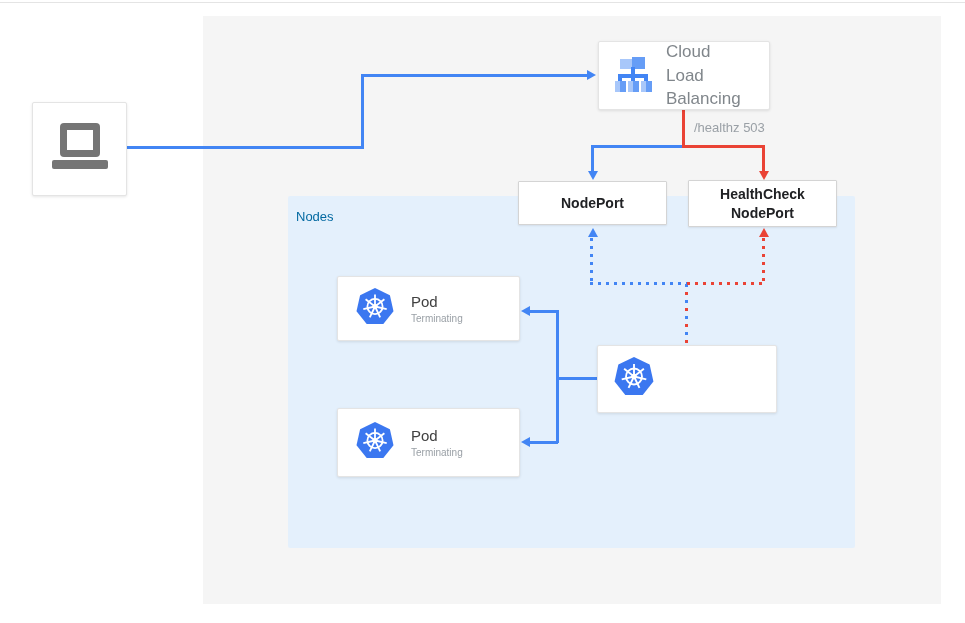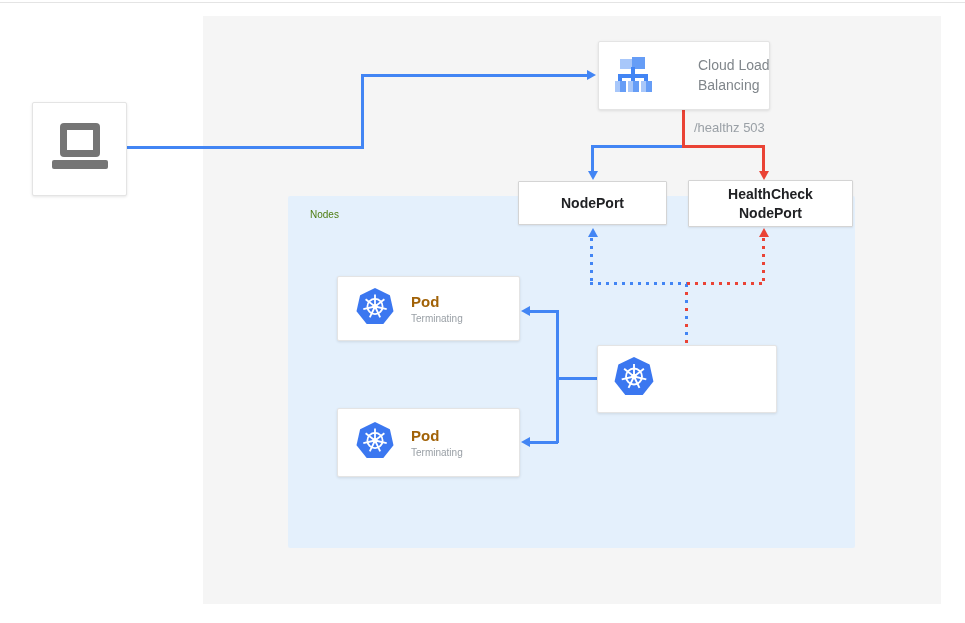--- a/index.html
+++ b/index.html
@@ -3,26 +3,26 @@
 <meta charset="utf-8">
 <style>
   * { margin:0; padding:0; box-sizing:border-box; }
   html,body { background:#ffffff; }
   body { font-family:"Liberation Sans","DejaVu Sans",sans-serif; }
   #stage { position:relative; width:965px; height:623px; background:#ffffff; overflow:hidden; }
 
   .top-rule { position:absolute; left:0; top:2px; width:965px; height:1px; background:#e4e4e4; }
   .panel { position:absolute; left:203px; top:16px; width:738px; height:588px; background:#f5f5f5; }
   .nodes-group { position:absolute; left:288px; top:196px; width:567px; height:352px; background:#e4f0fc; border-radius:2px; }
-  .nodes-label { position:absolute; left:22px; top:13px; font-size:10px; color:#4d7c0f; }
+  .nodes-label { position:absolute; left:8px; top:13px; font-size:13px; color:#0369a1; }
 
   .card { position:absolute; background:#ffffff; border:1px solid #e4e4e4; border-radius:2px;
           box-shadow:0 1px 3px rgba(0,0,0,0.10); display:flex; align-items:center; }
   .card .txt { display:flex; flex-direction:column; justify-content:center; line-height:1.4; }
-  .t-main { font-size:15px; color:#a16207;font-weight:bold; }
+  .t-main { font-size:15px; color:#404040; }
   .t-sub  { font-size:10px; color:#9aa0a6; }
 
   .portbox { position:absolute; background:#ffffff; border:1px solid #d4d4d4; border-radius:1px;
              box-shadow:0 1px 2px rgba(0,0,0,0.08); display:flex; align-items:center; justify-content:center;
              text-align:center; font-weight:bold; font-size:14px; color:#202124; line-height:1.35; }
 
   .line { position:absolute; }
   .blue  { background:#4285f4; }
   .red   { background:#ea4335; }
   .dot-h-blue { height:3px; background:repeating-linear-gradient(to right,#4285f4 0 3px,transparent 3px 8px); }
@@ -35,21 +35,21 @@
   .arr-right-blue { border-top:5px solid transparent; border-bottom:5px solid transparent; border-left:9px solid #4285f4; }
   .arr-down-blue  { border-left:5px solid transparent; border-right:5px solid transparent; border-top:9px solid #4285f4; }
   .arr-down-red   { border-left:5px solid transparent; border-right:5px solid transparent; border-top:9px solid #ea4335; }
   .arr-up-blue    { border-left:5px solid transparent; border-right:5px solid transparent; border-bottom:9px solid #4285f4; }
   .arr-up-red     { border-left:5px solid transparent; border-right:5px solid transparent; border-bottom:9px solid #ea4335; }
   .arr-left-blue  { border-top:5px solid transparent; border-bottom:5px solid transparent; border-right:9px solid #4285f4; }
 
   .health-note { position:absolute; left:694px; top:120px; font-size:13px; font-weight:normal; color:#9aa0a6; }
 
   .clb-card { left:598px; top:41px; width:172px; height:69px; padding-left:14px; gap:13px; }
-  .clb-card .t-sub { font-size:14px; color:#80868b; line-height:1.4;margin-left:32px; }
+  .clb-card .t-sub { font-size:17px; color:#80868b; line-height:1.4; }
   .laptop-card { left:32px; top:102px; width:95px; height:94px; justify-content:center; }
   .pod1 { left:337px; top:276px; width:183px; height:65px; padding-left:17px; gap:16px; }
   .pod2 { left:337px; top:408px; width:183px; height:69px; padding-left:17px; gap:16px; }
   .kp   { left:597px; top:345px; width:180px; height:68px; padding-left:15px; gap:15px; }
   .kp .t-main { font-size:16px; }
   .kp .t-sub { font-size:15px; }
 </style>
 </head>
 <body>
 
@@ -122,21 +122,21 @@
     </span>
     <div class="txt">
       <span class="t-sub" style="width:80px;">Cloud Load Balancing</span>
     </div>
   </div>
 
   <div class="portbox" style="left:518px;top:181px;width:149px;height:44px;">
     <span>NodePort</span>
   </div>
 
-  <div class="portbox" style="left:688px;top:180px;width:165px;height:47px;padding:4px 8px;">
+  <div class="portbox" style="left:688px;top:180px;width:149px;height:47px;padding:4px 8px;">
     <span>HealthCheck NodePort</span>
   </div>
 
   <div class="card pod1">
     <span>
       <svg width="40" height="40" viewBox="0 0 40 40">
         <polygon points="20,1 34.9,8.2 38.5,24.2 28.3,37.1 11.7,37.1 1.5,24.2 5.1,8.2" fill="#3b77f0"></polygon>
         <g stroke="#ffffff" stroke-width="1.8" fill="none">
           <circle cx="20" cy="19.5" r="7.6"></circle>
           <line x1="20" y1="19.5" x2="20" y2="7.5"></line>

